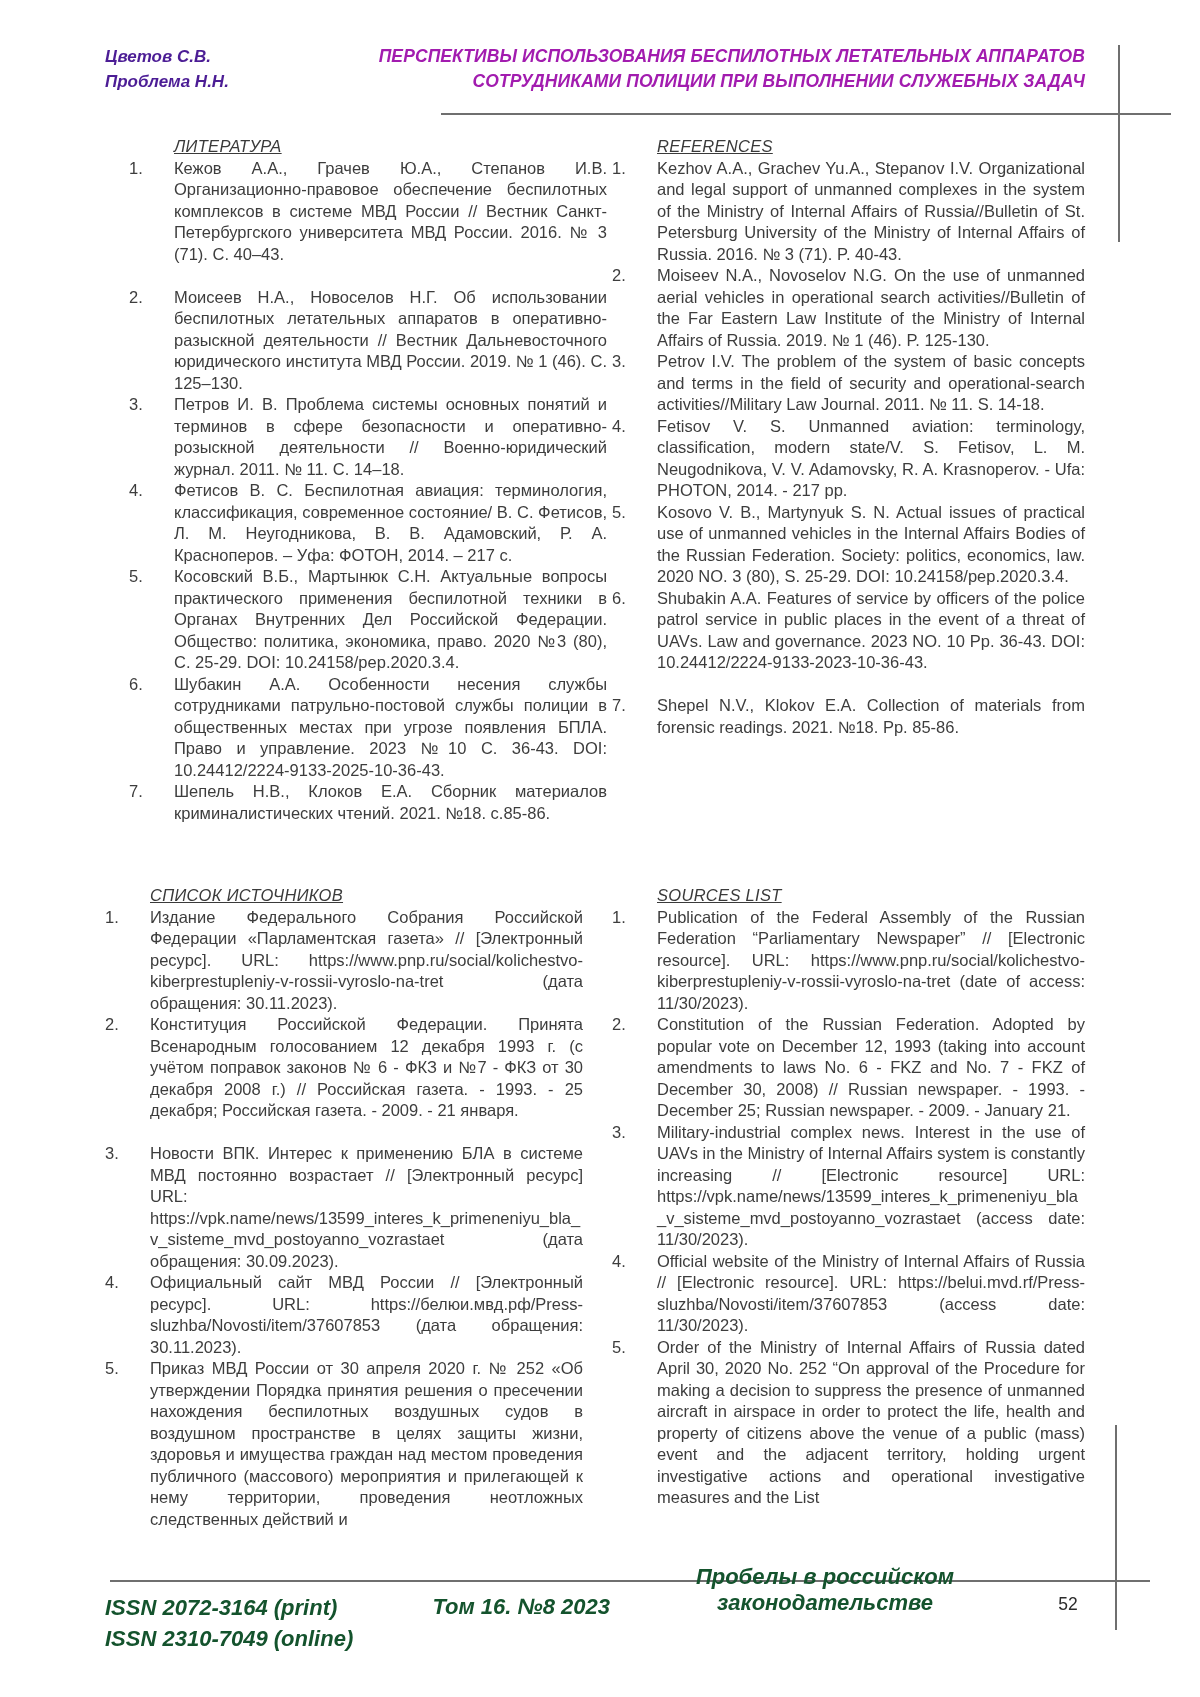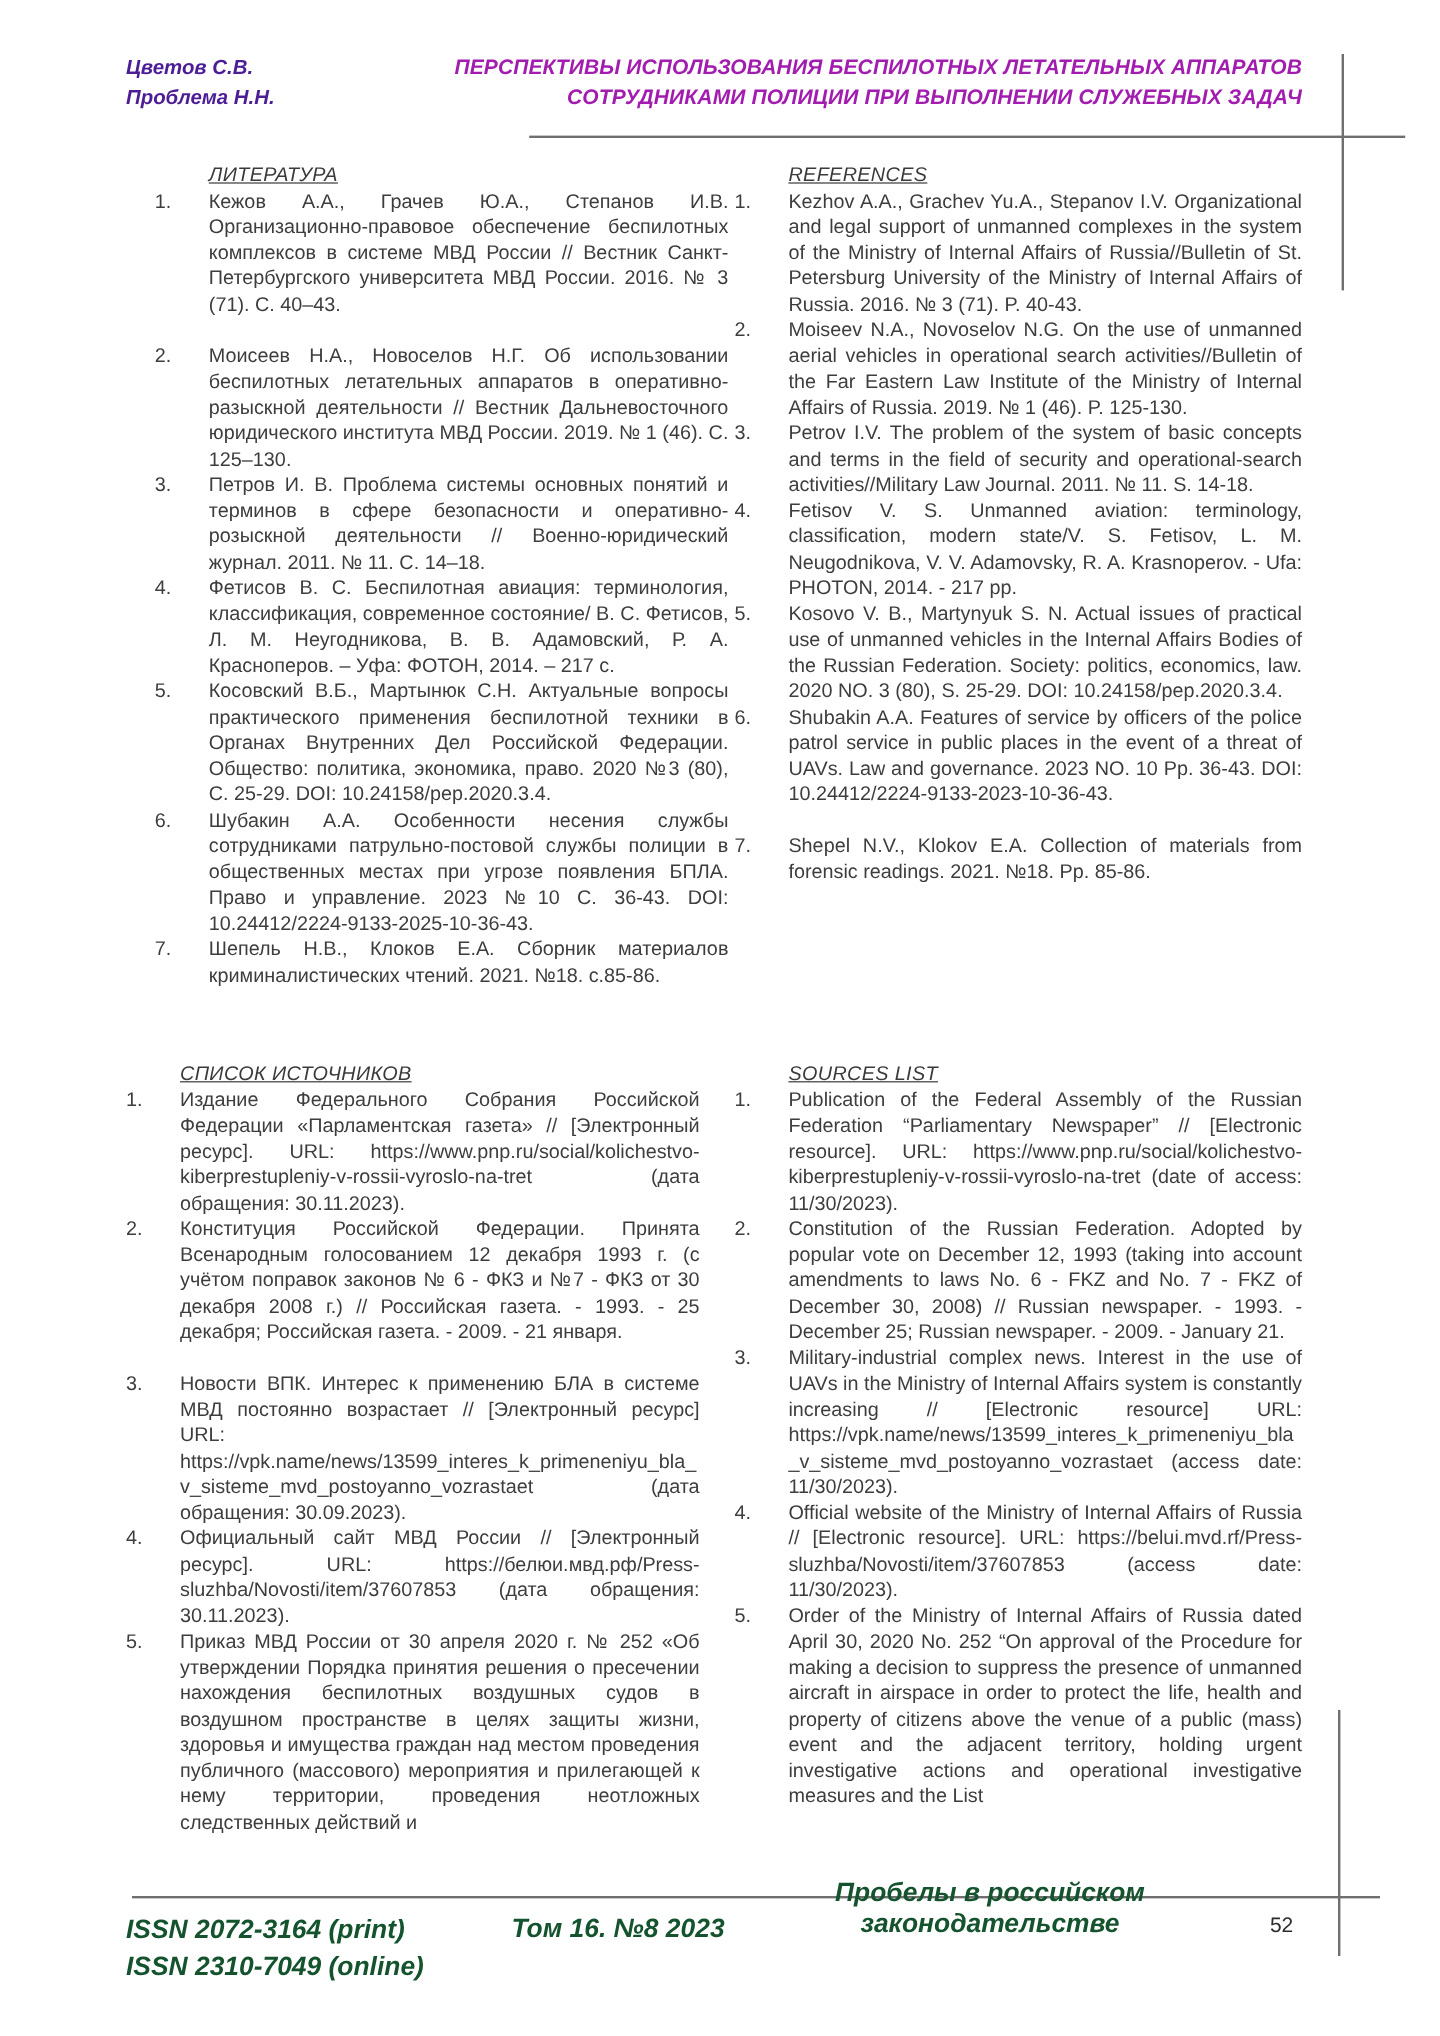--- a/index.html
+++ b/index.html
@@ -25,21 +25,21 @@
   #srcen-section{left:612px;top:885px;width:473px;}
   .sec-heading{margin:0 0 0 45px;font-size:16.5px;font-weight:normal;font-style:italic;
     text-decoration:underline;color:#3a3a3a;letter-spacing:.3px;}
   .ref-item{display:flex;align-items:flex-start;}
   .ref-item.gap{margin-top:21.5px;}
   .ref-num{flex:0 0 45px;}
   .ref-text{flex:1;margin:0;text-align:justify;overflow-wrap:break-word;word-break:break-word;}
   
   .footer-txt{position:absolute;font-size:22px;font-style:italic;color:#14532d;font-weight:bold;}
   #issn-block{left:105px;top:1592px;line-height:31px;}
-  #footer-volume{left:420px;top:1594px;width:190px;text-align:center;}
+  #footer-volume{left:420px;top:1594px;width:190px;text-align:right;}
   #footer-journal{left:610px;top:1564px;width:430px;text-align:center;}
   #footer-page{position:absolute;left:1048px;top:1594px;width:40px;text-align:center;
     font-size:17.5px;font-style:normal;color:#2c2c2c;}
 </style>
 </head>
 <body>
 
 <div id="page">
 
   <div class="authors">

